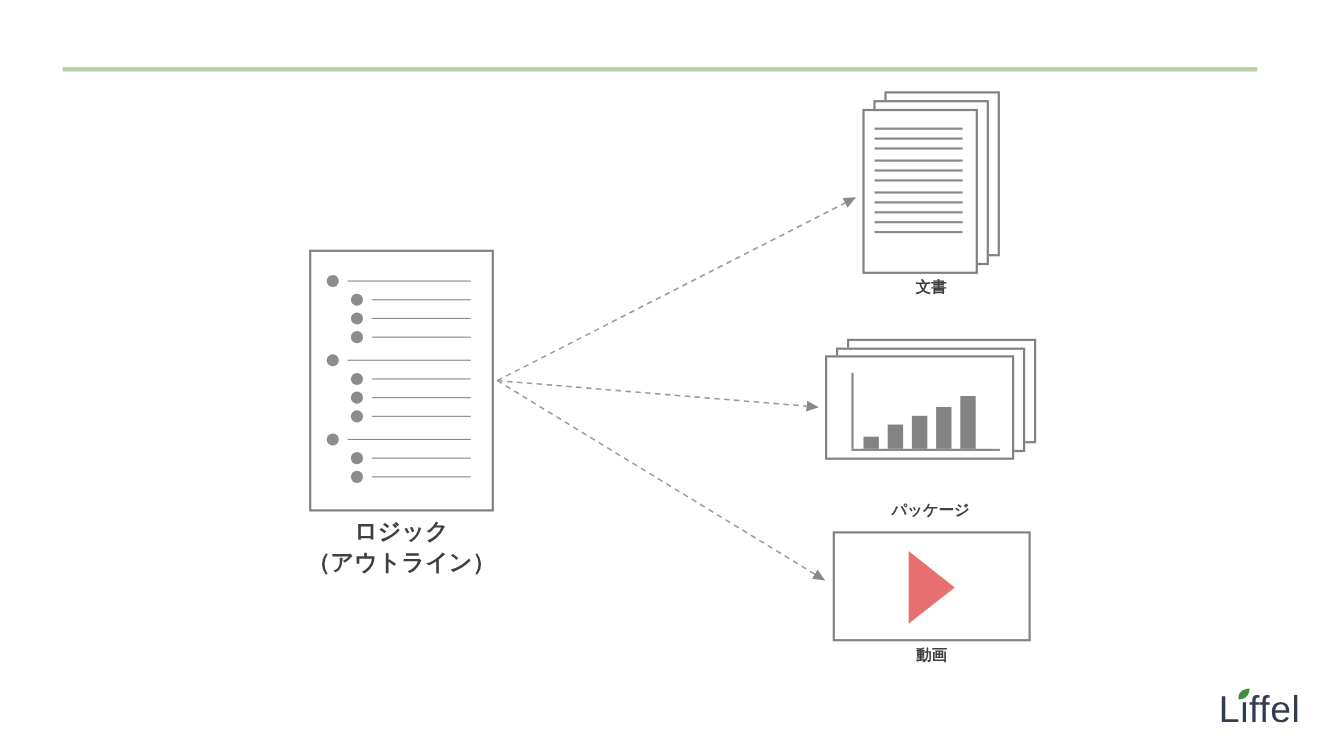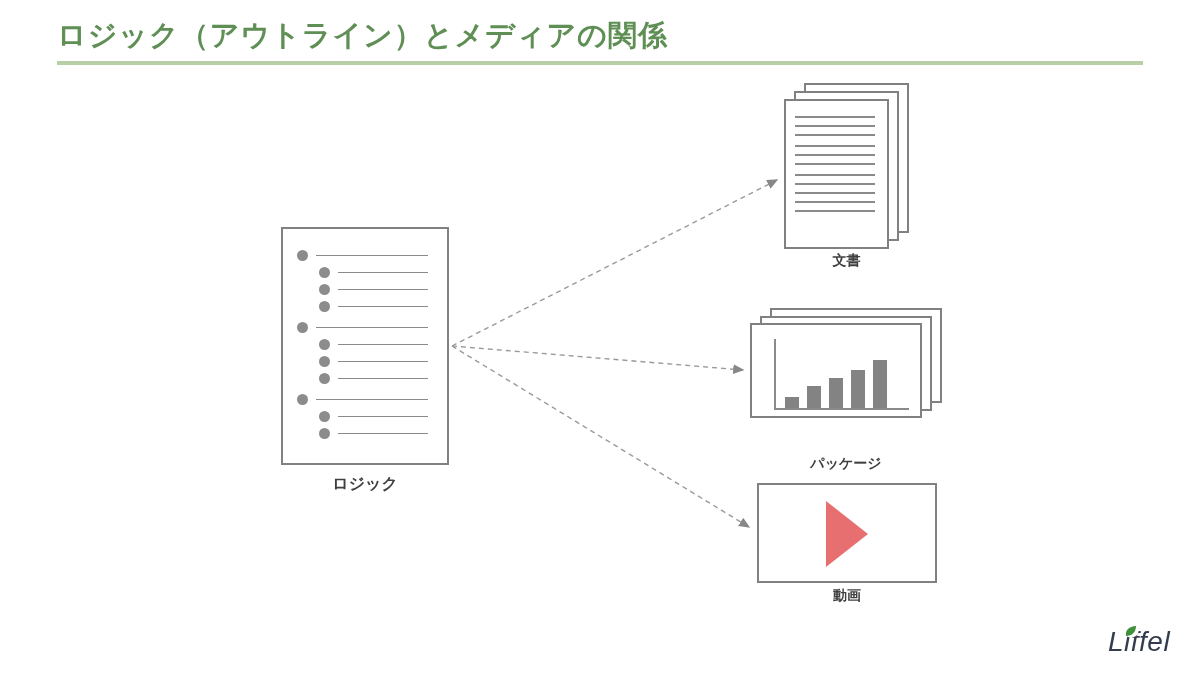--- a/index.html
+++ b/index.html
@@ -25,21 +25,21 @@
   .outline-row { display:flex; align-items:center; height:17px; }
   .outline-row.l1 { margin-top:4px; }
   .outline-row .bullet {
     width:11px; height:11px; border-radius:50%; background:var(--bullet-gray); flex:0 0 11px;
   }
   .outline-row.l1 .bullet { margin-left:14px; }
   .outline-row.l2 .bullet { margin-left:36px; }
   .outline-row .oline { flex:1; height:1.5px; background:var(--line-gray); margin-left:8px; margin-right:19px; }
   .outline-label {
     position:absolute; left:245px; top:470px; width:240px; text-align:center;
-    font-size:16px; font-weight:bold; color:var(--label-dark); line-height:28px;
+    font-size:21px; font-weight:bold; color:var(--label-dark); line-height:28px;
   }
   
   .media-label {
     position:absolute; text-align:center; font-size:14px; font-weight:bold; color:var(--label-dark);
   }
   
   .doc-stack { position:absolute; left:784px; top:83px; width:125px; height:166px; }
   .doc-page { position:absolute; width:105px; height:150px; background:#fff; border:2px solid var(--gray); }
   .doc-page.p3 { left:20px; top:0; }
   .doc-page.p2 { left:10px; top:8px; }
@@ -60,29 +60,28 @@
   .label-pkg { left:750px; top:421px; width:192px;margin-top:34px; }
   
   .video-box {
     position:absolute; left:757px; top:483px; width:180px; height:100px;
     background:#fff; border:2px solid var(--gray);
   }
   .label-video { left:757px; top:587px; width:180px; }
   
   .arrows { position:absolute; left:0; top:0; pointer-events:none; }
   
-  .logo { position:absolute; left:1108px; top:626px; font-size:28px; color:var(--logo-navy); letter-spacing:0.5px;font-style:italic; }
+  .logo { position:absolute; left:1108px; top:626px; font-size:34px; color:var(--logo-navy); letter-spacing:0.5px; }
   .logo .leaf { position:absolute; left:15px; top:-1px; }
 </style>
 </head>
 <body>
 
 <div class="slide">
 
-  <div class="title">ロジック（アウトライン）とメディアの関係</div>
   <div class="title-underline"></div>
 
   <svg class="arrows" width="1200" height="675">
     <defs>
       <marker id="ah" markerWidth="9" markerHeight="8" refX="7" refY="3.5" orient="auto">
         <path d="M0,0 L8,3.5 L0,7 Z" fill="#888888"></path>
       </marker>
     </defs>
     <line x1="452" y1="346" x2="777" y2="180" stroke="#9a9a9a" stroke-width="1.4" stroke-dasharray="5 4" marker-end="url(#ah)"></line>
     <line x1="452" y1="346" x2="743" y2="370" stroke="#9a9a9a" stroke-width="1.4" stroke-dasharray="5 4" marker-end="url(#ah)"></line>
@@ -130,20 +129,21 @@
         <span class="bullet"></span>
         <span class="oline"></span>
       </div>
       <div class="outline-row l2">
         <span class="bullet"></span>
         <span class="oline"></span>
       </div>
     </div>
   <div class="outline-label">
     <div>ロジック</div>
+    <div>（アウトライン）</div>
   </div>
 
   <div class="doc-stack">
     <div class="doc-page p3"></div>
     <div class="doc-page p2"></div>
     <div class="doc-page p1">
         <div class="line-group">
           <div class="doc-line"></div>
           <div class="doc-line"></div>
           <div class="doc-line"></div>

